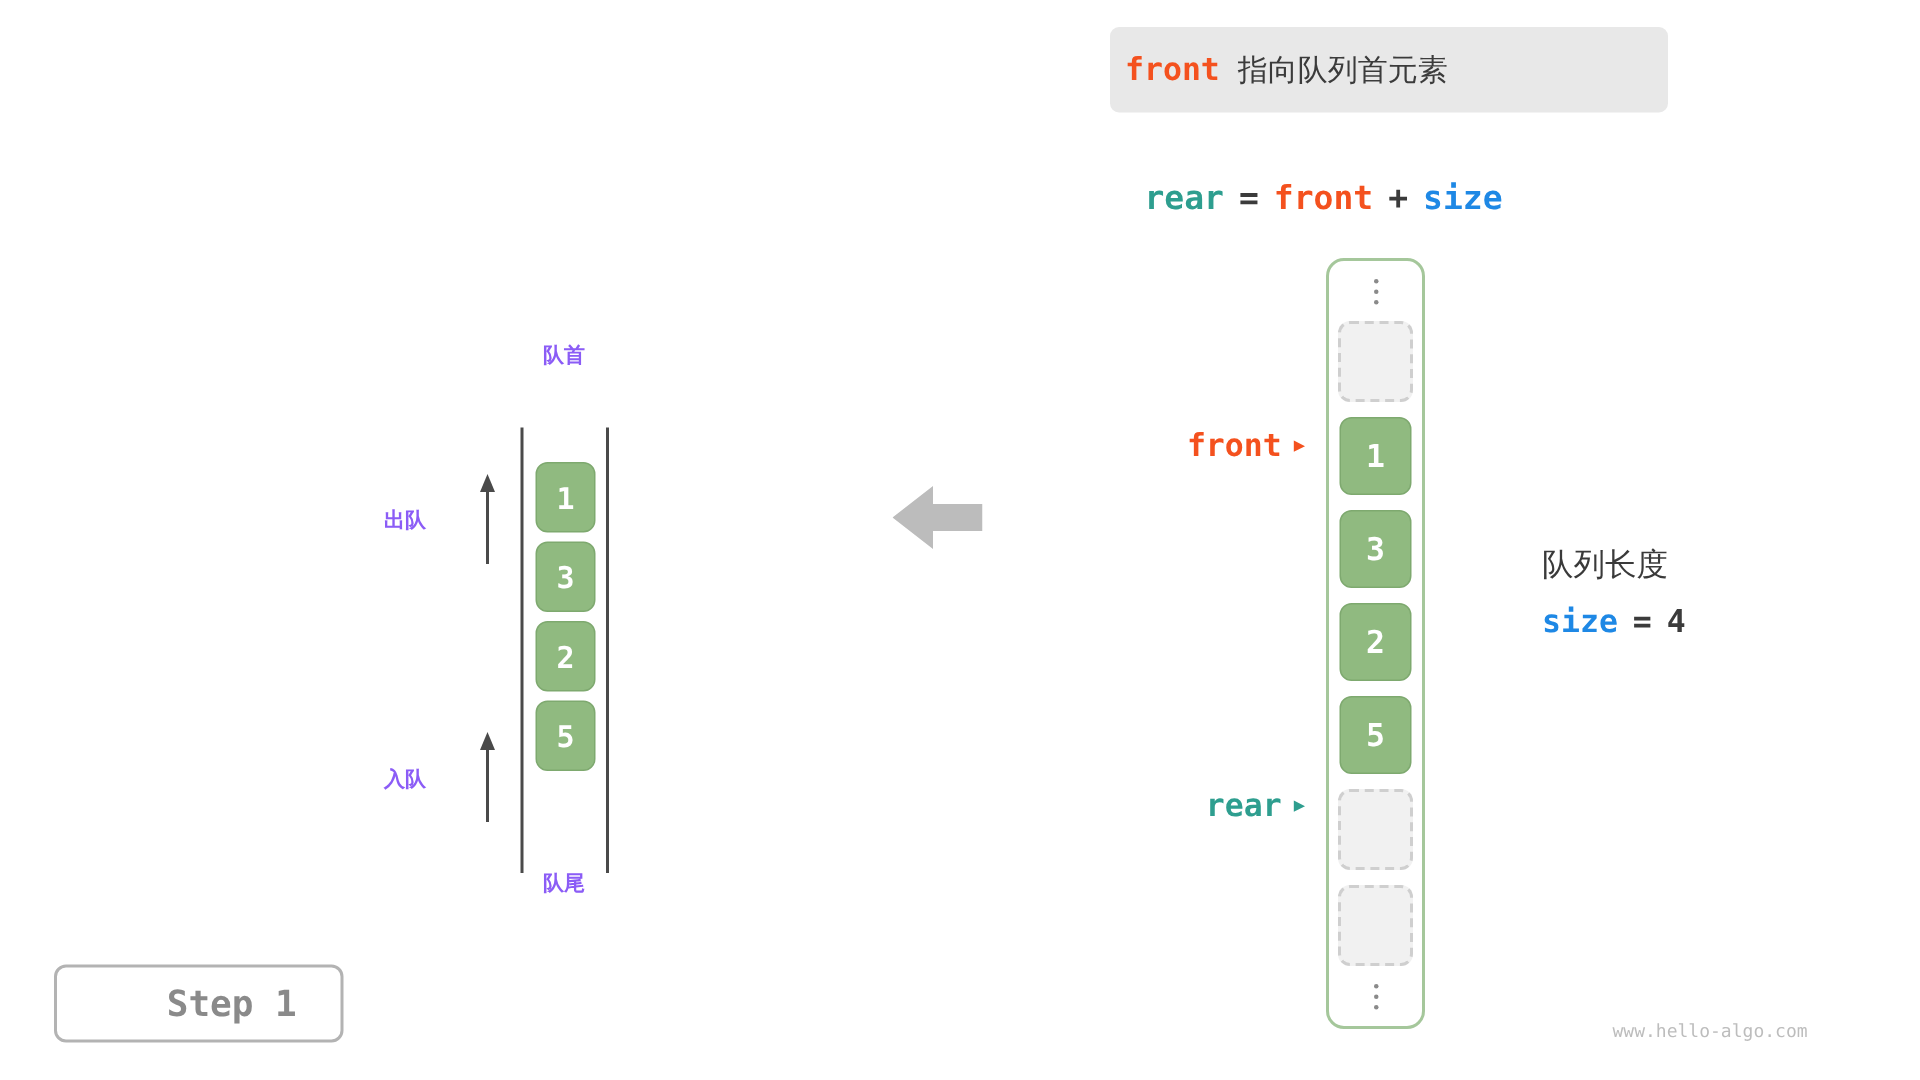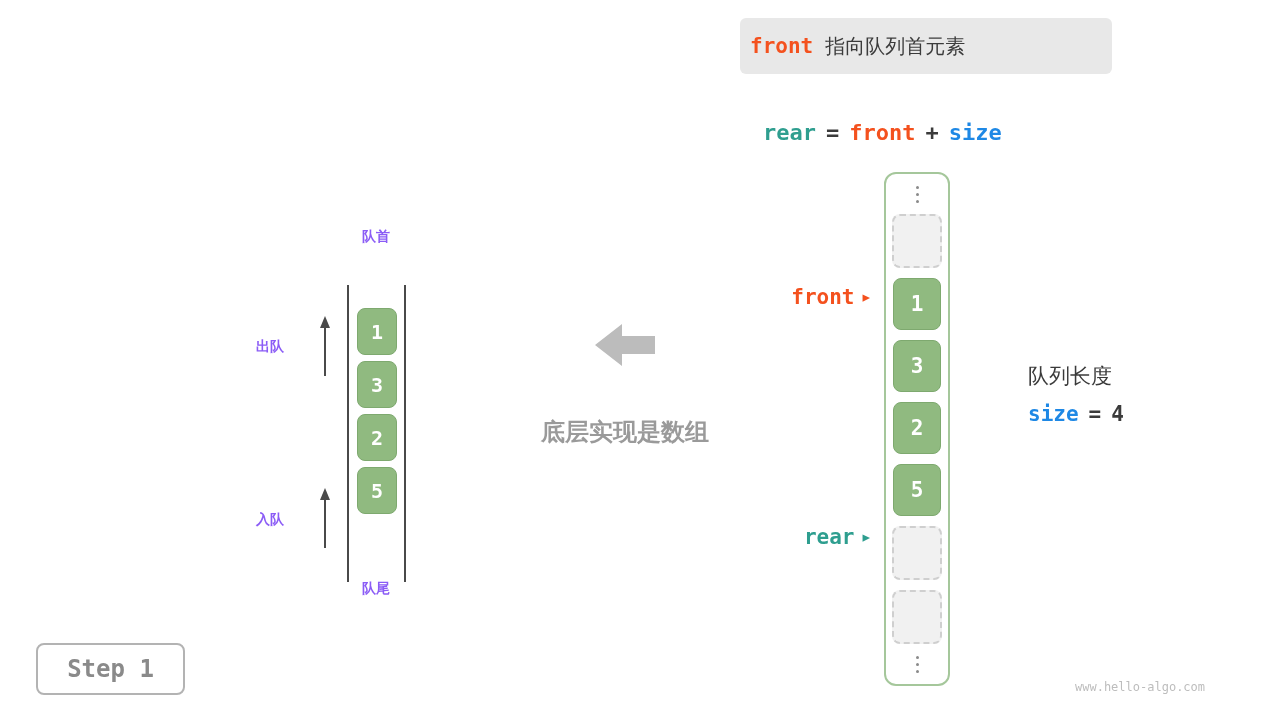--- a/index.html
+++ b/index.html
@@ -95,21 +95,21 @@
   .big-arrow { position:absolute; left:595px; top:322px; }
   .center-note {
     position:absolute; left:505px; top:413px; width:240px; text-align:center;
     font-size:24px; font-weight:bold; color:#9a9a9a; line-height:37px;
   }
 
   
   .step-box {
     position:absolute; left:36px; top:643px; width:145px; height:48px;
     border:2px solid #b3b3b3; border-radius:8px; background:#ffffff;
-    display:flex; align-items:center; justify-content:center;
+    display:flex; align-items:center; justify-content:center;padding-left:44px;
   }
   .step-box span {
     font-family:"DejaVu Sans Mono", monospace; font-weight:bold;
     font-size:24px; color:#8a8a8a;
   }
 
   
   .watermark {
     position:absolute; left:1075px; top:680px;
     font-family:"DejaVu Sans Mono", monospace; font-size:12px; color:#bdbdbd;
@@ -188,21 +188,20 @@
   <svg class="up-arrow arrow-enq" width="14" height="62" viewBox="0 0 14 62">
     <line x1="7" y1="60" x2="7" y2="10" stroke="#4a4a4a" stroke-width="2"></line>
     <polygon points="7,0 2,12 12,12" fill="#4a4a4a"></polygon>
   </svg>
   <div class="q-tail zh-bold">队尾</div>
 
   <svg class="big-arrow" width="60" height="46" viewBox="0 0 60 46">
     <polygon points="0,23 27,2 27,14 60,14 60,32 27,32 27,44" fill="#bcbcbc"></polygon>
   </svg>
   <div class="center-note">
-    <div>底层实现是数组</div>
   </div>
 
   <div class="step-box">
     <span>Step 1</span>
   </div>
 
   <div class="watermark">www.hello-algo.com</div>
 
 </div>
 

